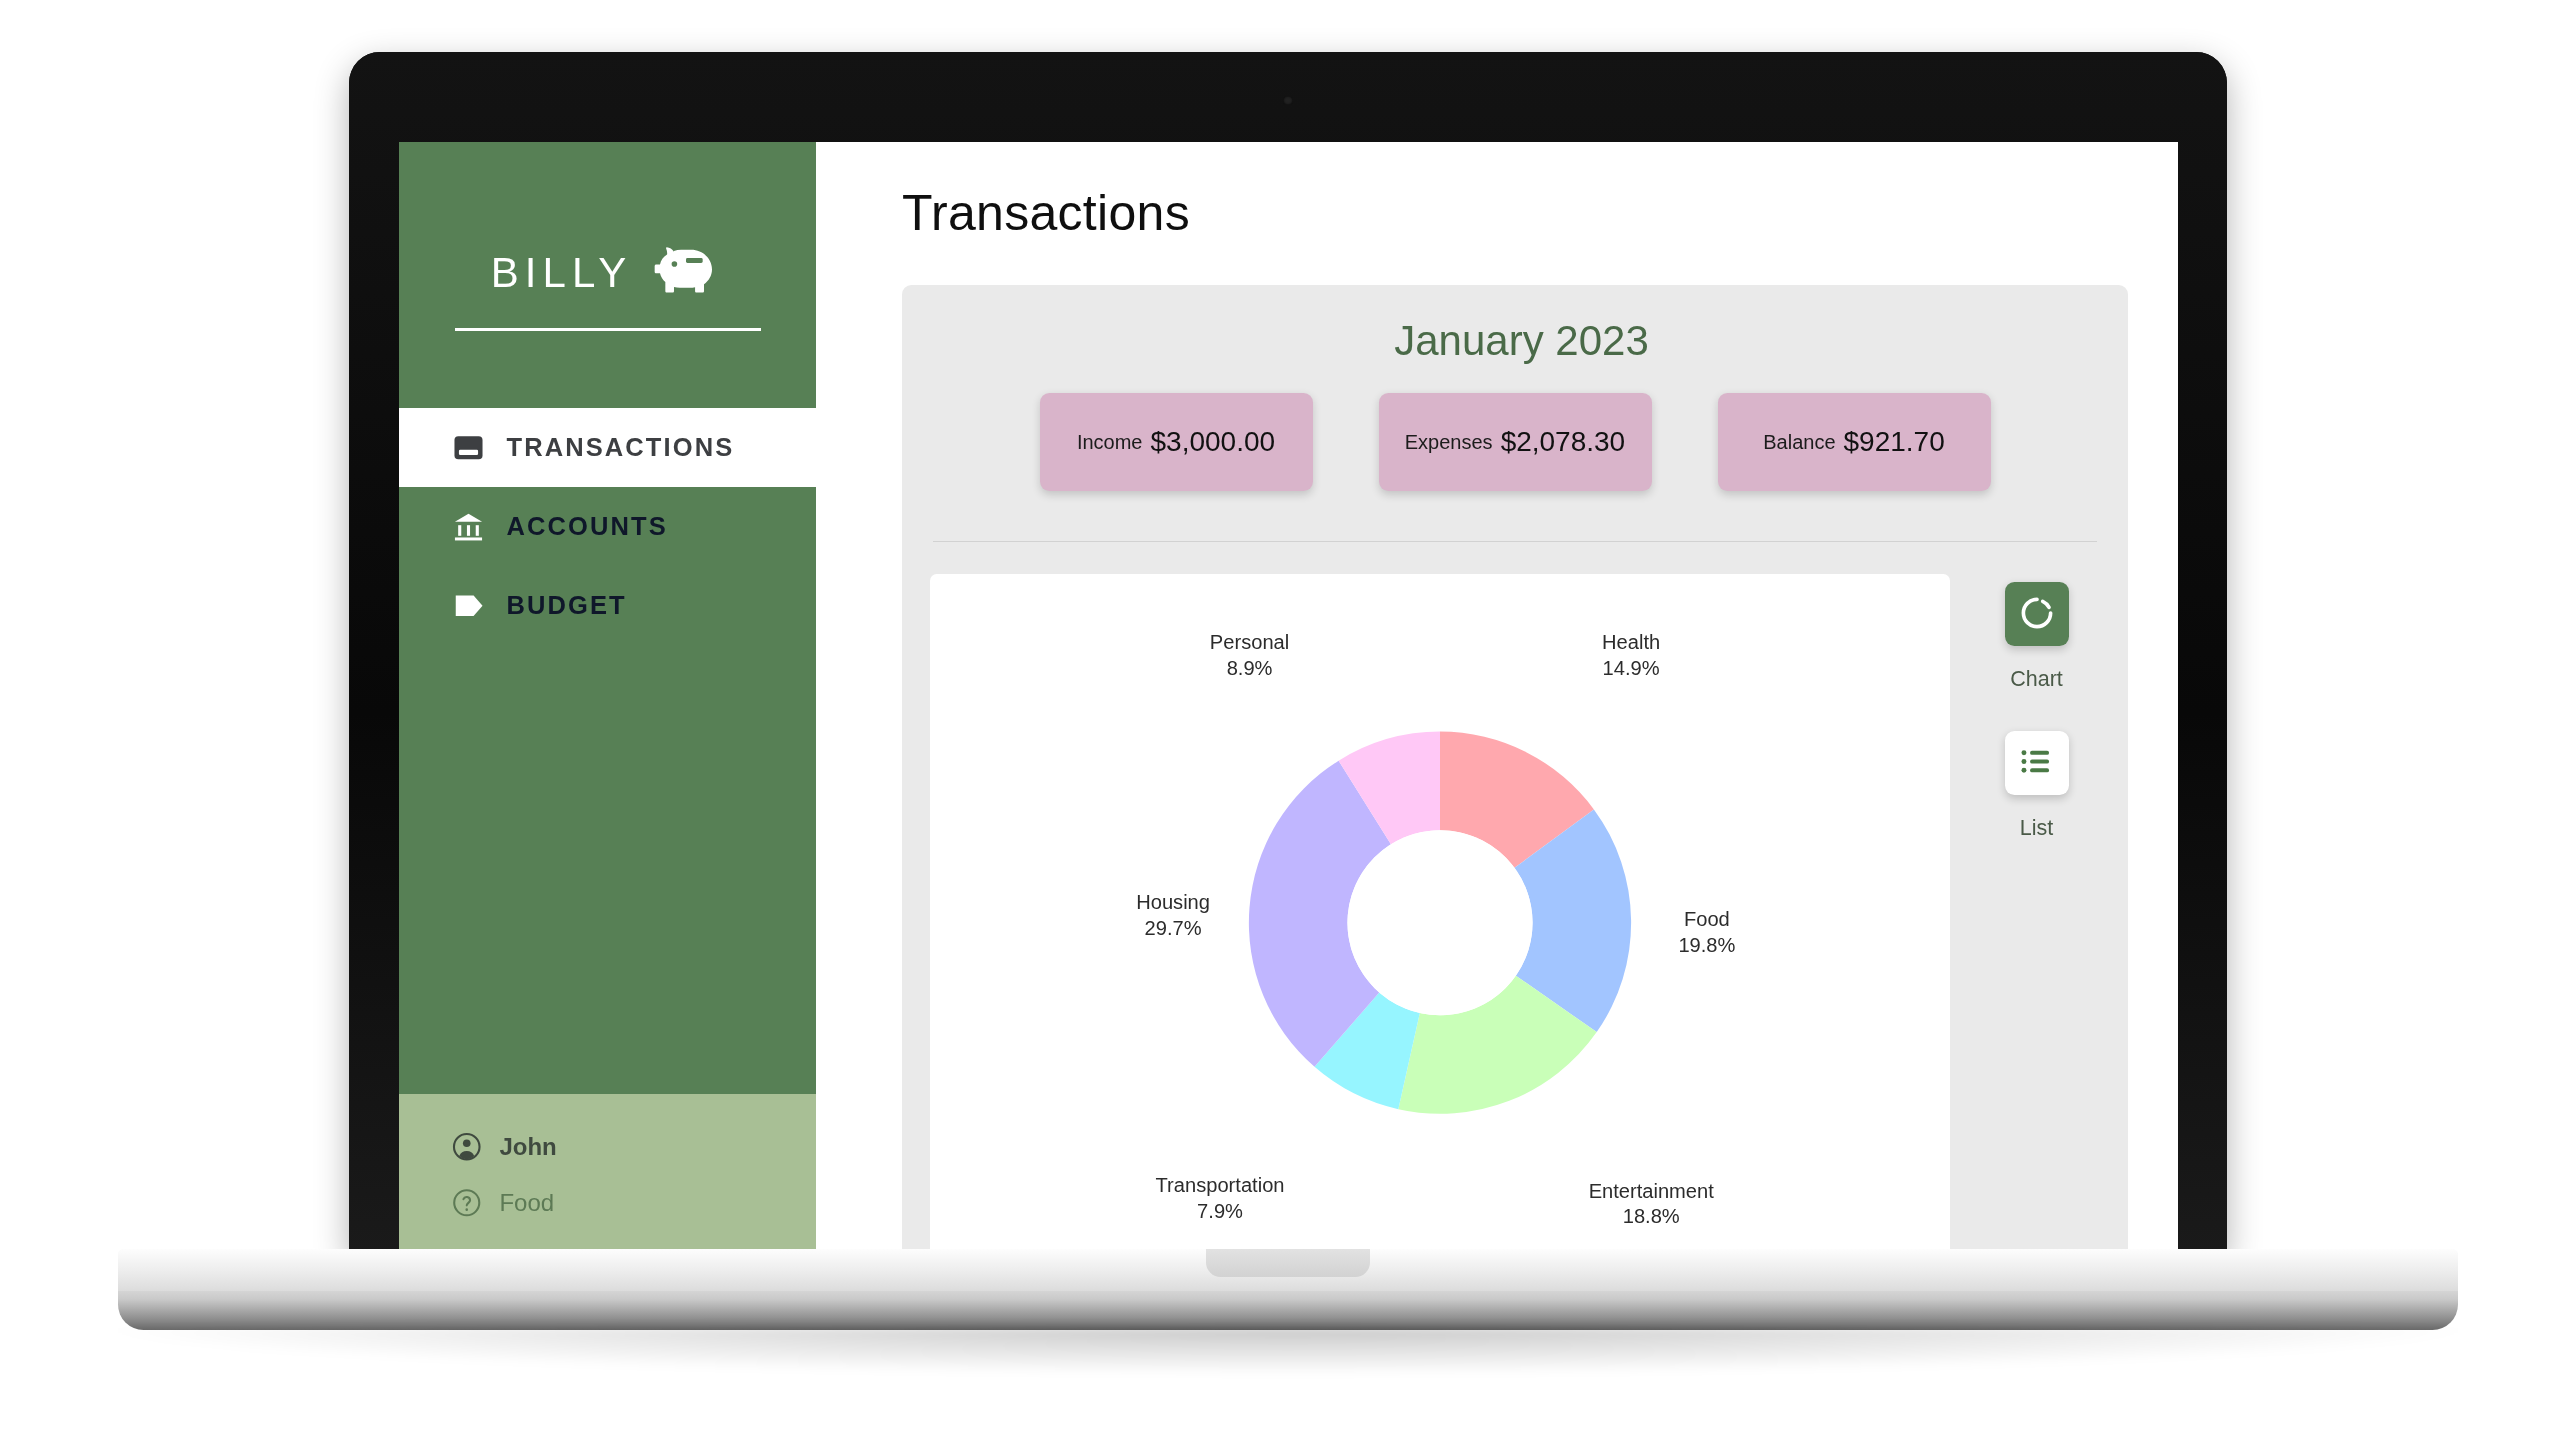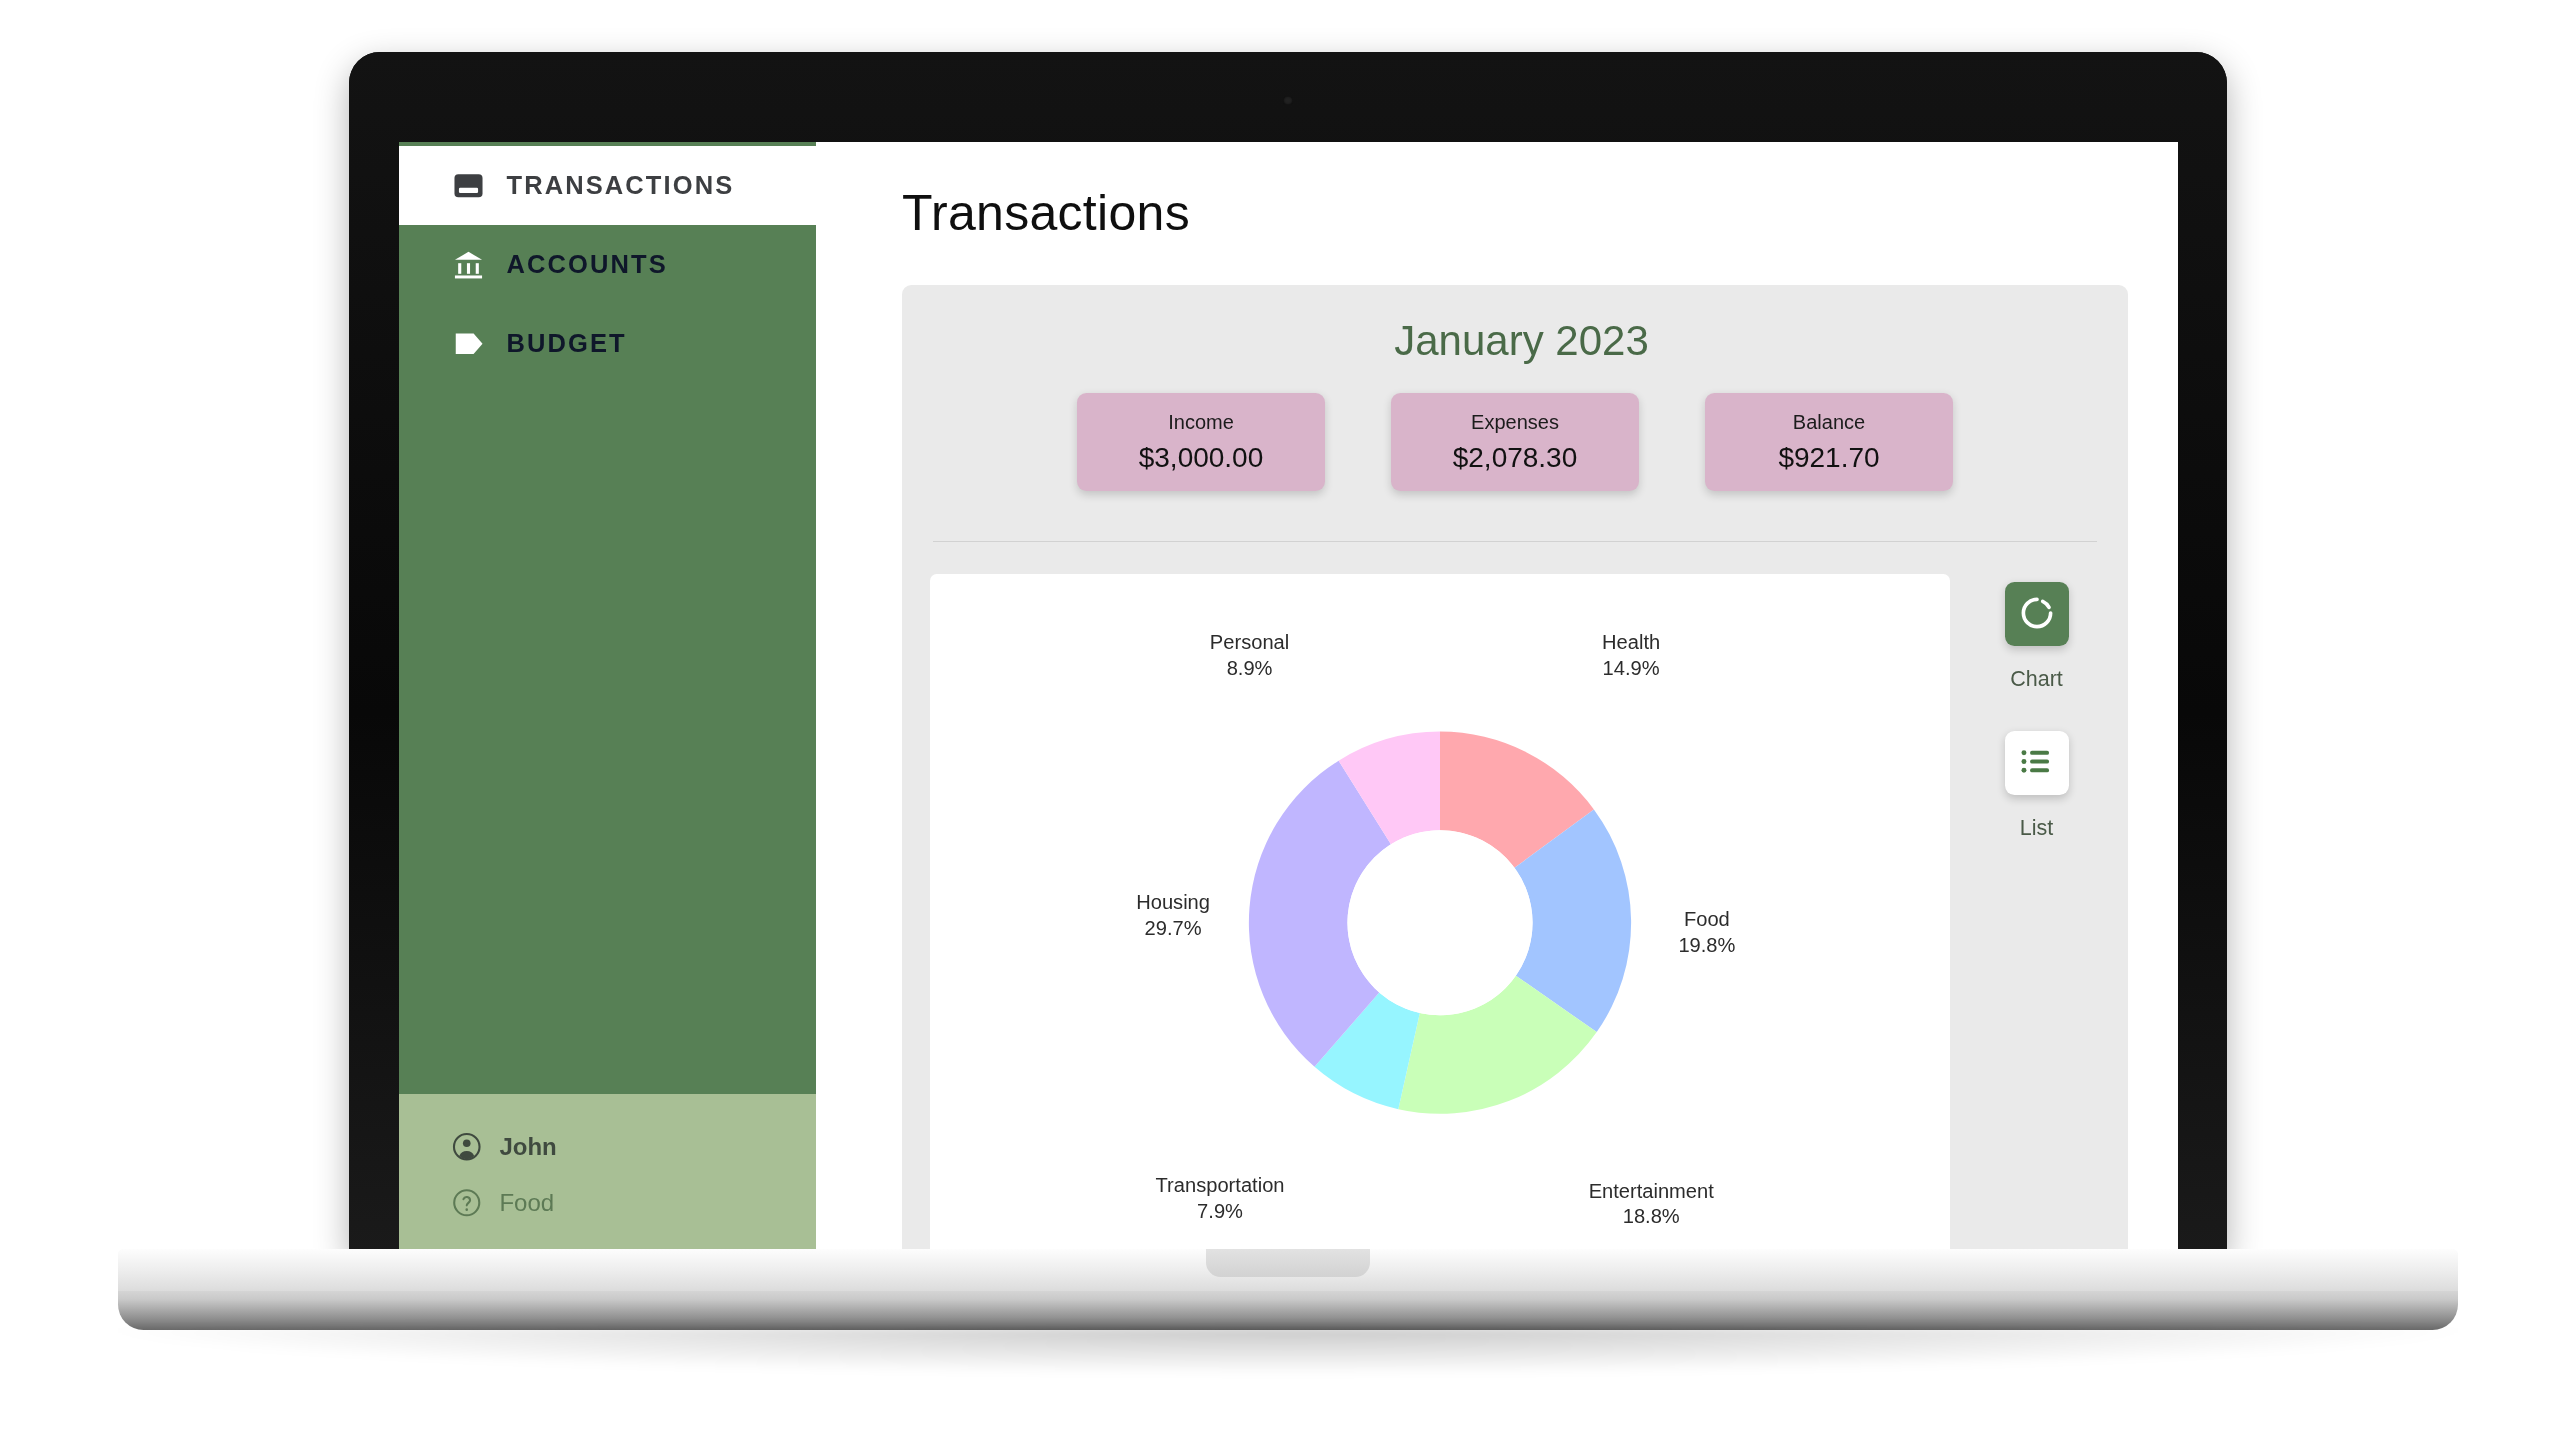--- a/index.html
+++ b/index.html
@@ -105,22 +105,22 @@
   .panel {
     margin-top:43px; background:#eaeaea; border-radius:9.4px;
     padding:0 0 27px 0; min-height:792px;
   }
 
   .panel-head { padding:32px 0 27px 0; }
   .month-title { text-align:center; font-size:42px; color:#4a6a48; font-weight:400;padding-left:13px; }
 
   .cards { display:flex; justify-content:center; gap:66px; margin-top:28px; }
   .card {
-    width:248px; height:98px; background:#d9b4ca; border-radius:9.4px;
-    display:flex; flex-direction:column; align-items:center; justify-content:center; gap:8px;
+    width:273px; height:98px; background:#d9b4ca; border-radius:9.4px;
+    display:flex; flex-direction:row; align-items:center; justify-content:center; gap:8px;
     box-shadow:0 3.4px 8px rgba(0,0,0,.16);
   }
   .card-label { font-size:20px; color:#1c1c1c; }
   .card-value { font-size:28px; color:#111; font-weight:400; }
 
   .panel-divider { height:1.3px; background:#d2d2d2; margin:23px 31px 0 31px; }
 
   .panel-body { display:flex; align-items:flex-start; padding:32px 28px 0 28px; gap:23px; }
 
   .chart-card {
@@ -151,20 +151,35 @@
 
     <div class="lid">
       <div class="lid-inner"></div>
       <div class="camera"></div>
 
       <div class="screen">
         <div class="app">
 
           <div class="sidebar">
 
+            <div class="brand">
+              <div class="brand-wrap">
+                <div class="brand-row">
+                  <span class="brand-text">BILLY</span>
+                  <span>
+                    <svg width="72" height="59" viewBox="0 0 54 44" fill="#ffffff">
+                      <path d="M16.5 6.5c-1.2-2-3.4-3.2-5.3-3.4-.5-.05-.8.4-.6.85.7 1.6.9 3.3.7 4.6C8.4 10.2 6.6 12.9 6 16H3.2C2.5 16 2 16.5 2 17.2v4.2c0 .7.5 1.2 1.2 1.2H6c.6 2.6 2 4.9 4 6.6V36c0 .55.45 1 1 1h4.5c.55 0 1-.45 1-1v-3.1c1.4.4 2.9.6 4.4.6h7.6c1.3 0 2.6-.15 3.8-.45V36c0 .55.45 1 1 1H38c.55 0 1-.45 1-1v-5.2c3.6-2.6 6-6.6 6-11.1C45 11.6 38 5 29.4 5h-7.6c-1.9 0-3.7.3-5.3.85z"></path>
+                      <circle cx="16.8" cy="15.6" r="2.1" fill="#578055"></circle>
+                      <rect x="25.5" y="11.2" width="12.5" height="3.6" rx="1.1" fill="#578055"></rect>
+                    </svg>
+                  </span>
+                </div>
+                <div class="brand-rule"></div>
+              </div>
+            </div>
 
             <div class="nav">
 
               <div class="nav-item active">
                 <span class="nav-icon">
                   <svg width="31" height="25.5" viewBox="0 0 24 20">
                     <rect x="1" y="1" width="22" height="18" rx="3" fill="#3d3f42"></rect>
                     <rect x="4.5" y="11.5" width="15" height="4.2" rx="1" fill="#ffffff"></rect>
                   </svg>
                 </span>

